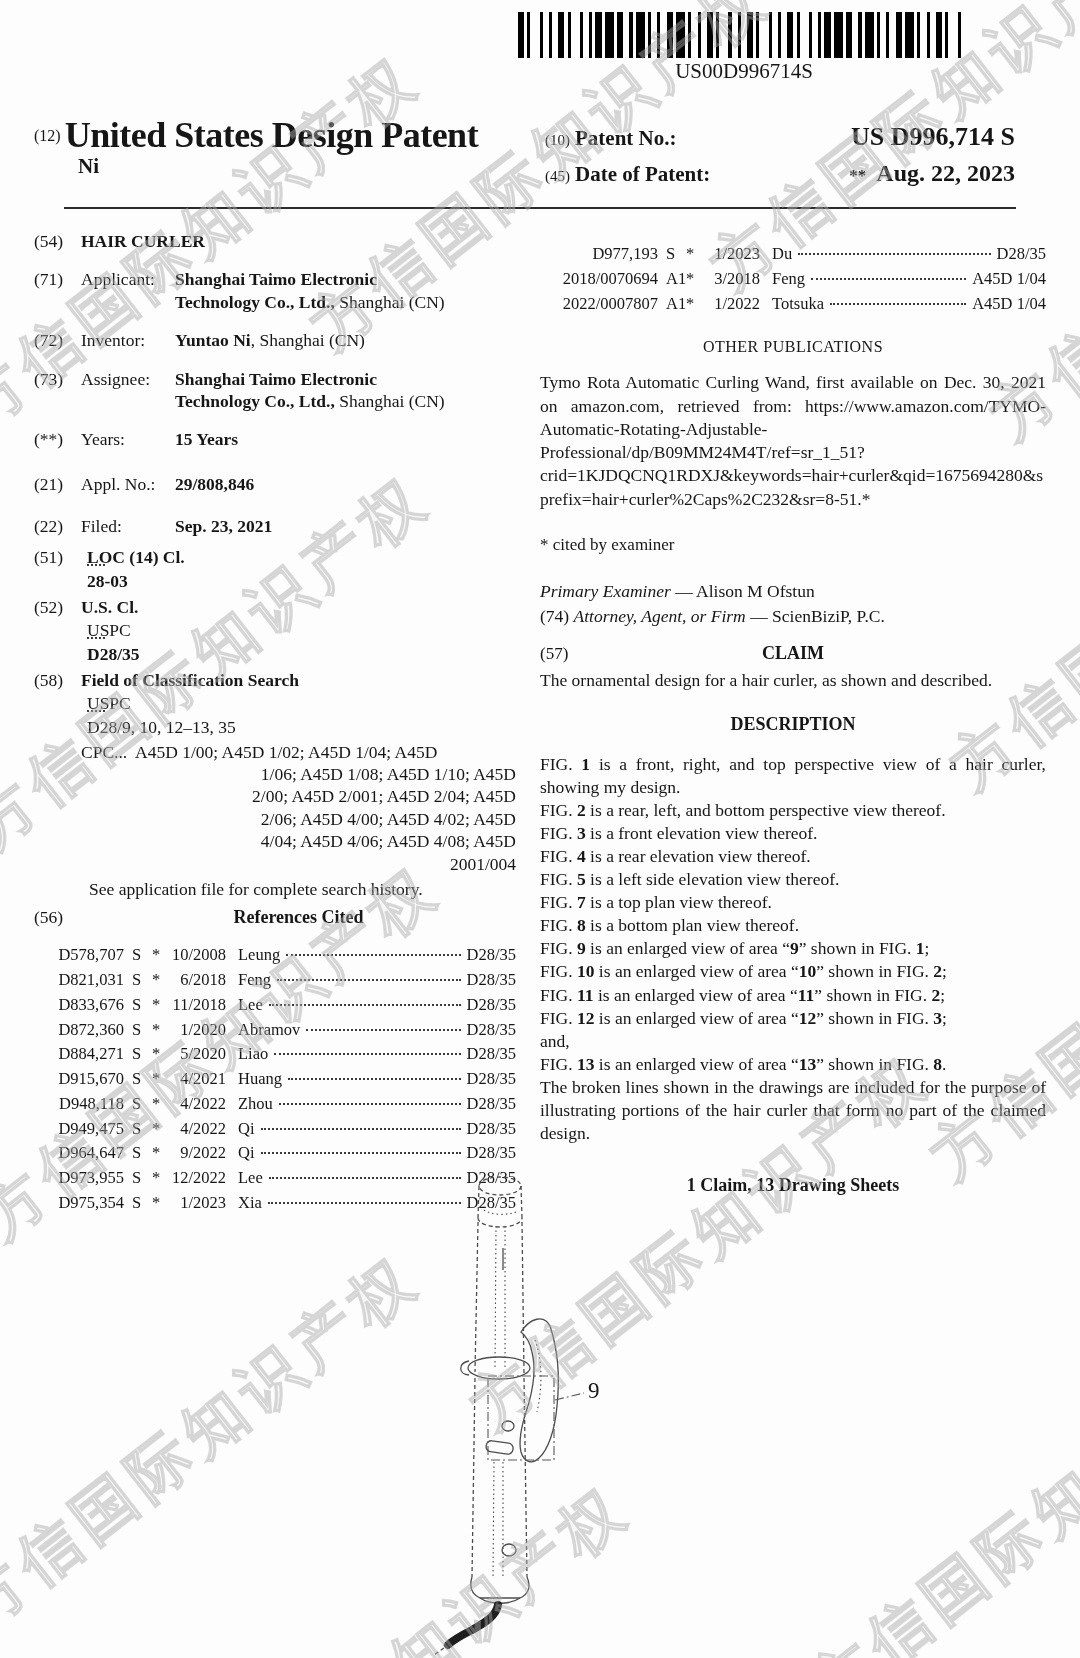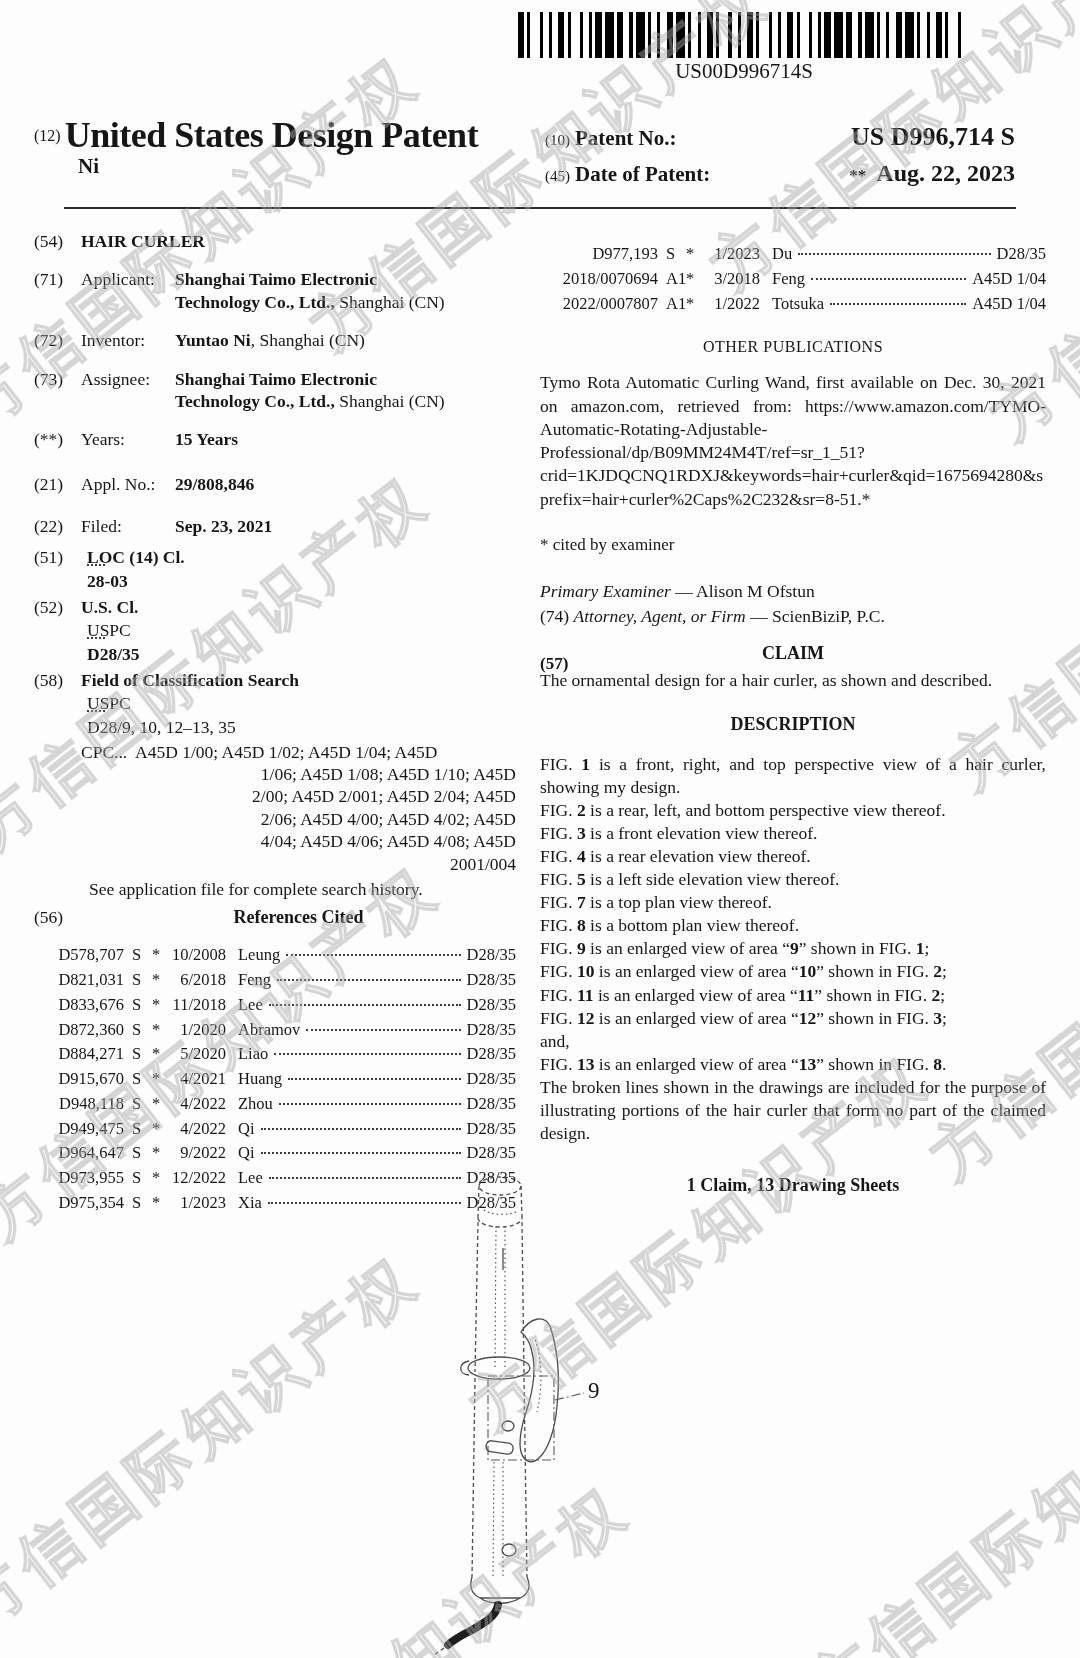--- a/index.html
+++ b/index.html
@@ -61,21 +61,21 @@
   .rcls{flex:none;}
   #refs-cont .rno{width:118px;}
   #refs-cont{margin-top:12px;}
   
   .rsec-title{text-align:center;font-size:16px;margin-top:22px;letter-spacing:0.5px;}
   .pub-text{margin-top:15px;font-size:17.5px;line-height:1.33;text-align:justify;overflow-wrap:anywhere;}
   .cited{margin-top:24px;font-size:17px;}
   .examiner{margin-top:26px;font-size:17.5px;}
   .attorney{margin-top:4px;font-size:17.5px;}
   .sec-row{position:relative;text-align:center;font-size:18px;font-weight:700;margin-top:16px;}
-  .sec-code{position:absolute;left:0;top:11px;font-size:17px;font-weight:700;}
+  .sec-code{position:absolute;left:0;top:1px;font-size:17px;font-weight:400;}
   .claim-text{margin-top:5px;font-size:17.5px;line-height:1.3;text-align:justify;}
   .desc-hd{text-align:center;font-weight:700;font-size:18px;margin-top:22px;}
   #desc-lines{margin-top:18px;font-size:17.5px;line-height:1.32;}
   .desc-line{text-align:justify;}
   .broken-text{font-size:17.5px;line-height:1.32;text-align:justify;}
   .sheets-footer{text-align:center;font-weight:700;font-size:18px;margin-top:30px;}
   
   .figure-wrap{position:absolute;left:372px;top:1162px;width:340px;height:496px;z-index:1;}
   .fig-label{position:absolute;left:588px;top:1378px;font-size:23px;z-index:2;}
   svg .ln{fill:none;stroke:#4c4c4c;stroke-width:1.3;}

